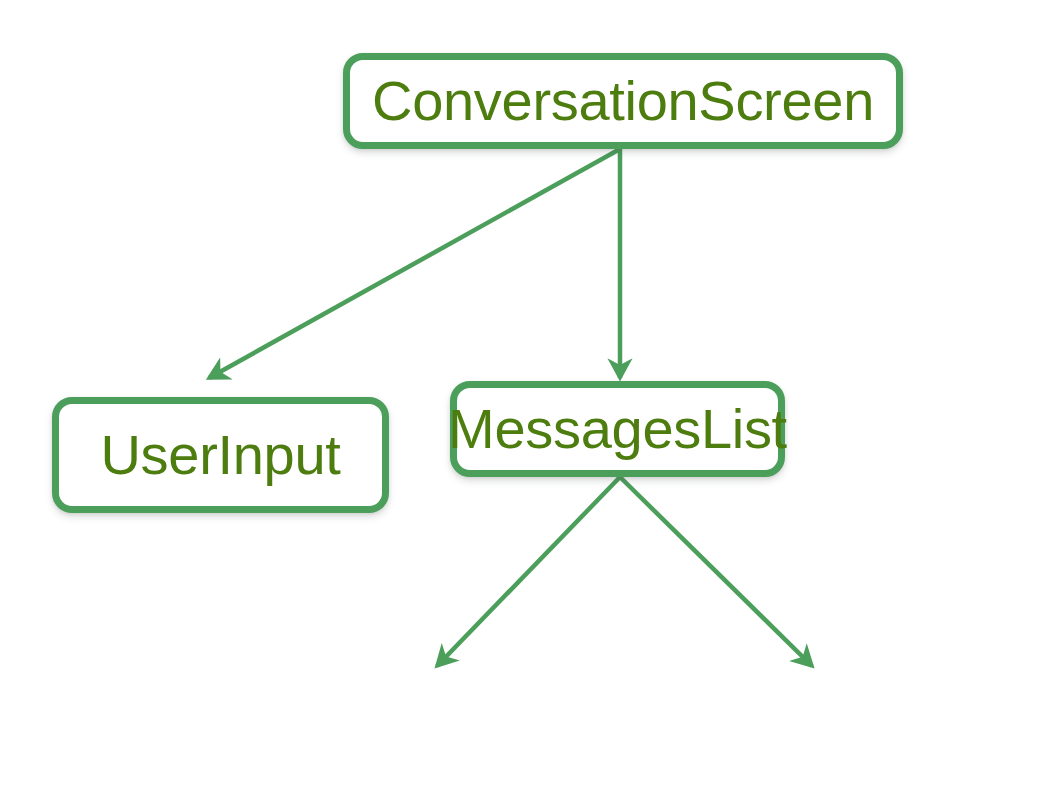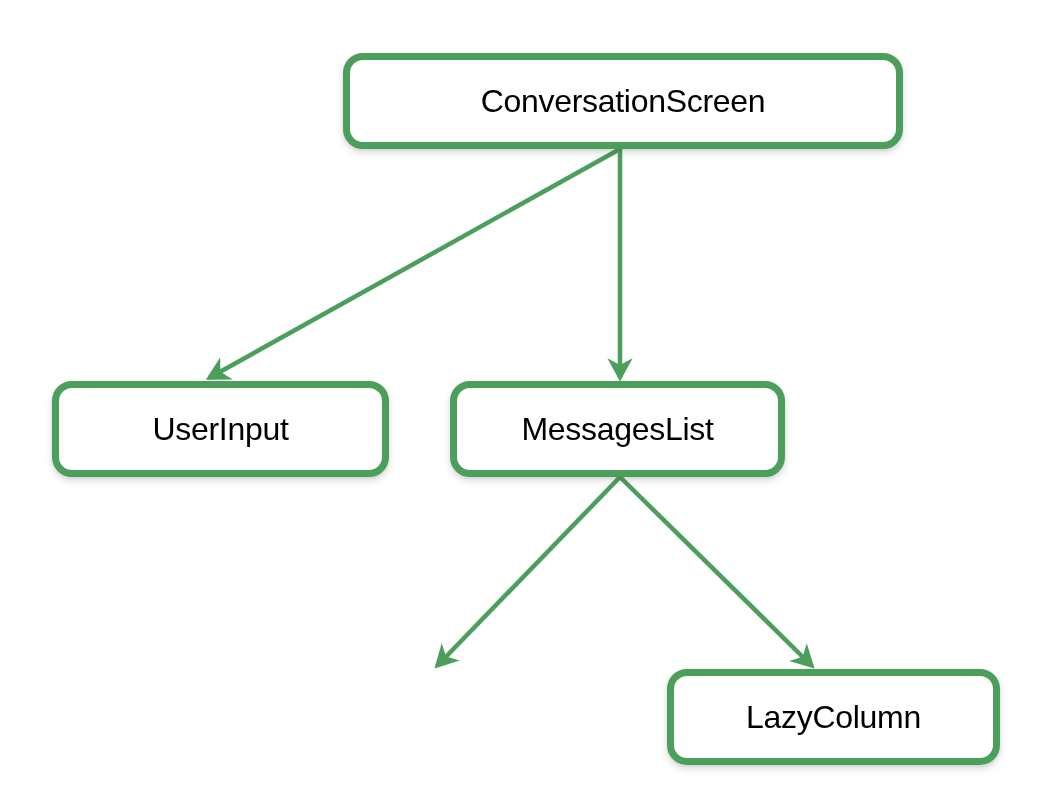--- a/index.html
+++ b/index.html
@@ -32,22 +32,22 @@
     border: 7px solid #4c9e5b;
     border-radius: 20px;
     display: flex;
     align-items: center;
     justify-content: center;
     box-shadow: 0 4px 7px rgba(60, 64, 67, 0.18),
                 0 1px 3px rgba(60, 64, 67, 0.10);
     z-index: 2;
   }
   .node-label {
-    color: #000000;
-    font-size: 32px;
+    color: #4d7c0f;
+    font-size: 56px;
     font-weight: 400;
     letter-spacing: -0.3px;
     line-height: 1;
     white-space: nowrap;
   }
 </style>
 </head>
 <body>
 
 <div id="canvas">
@@ -63,26 +63,23 @@
         <line x1="620" y1="149" x2="620" y2="378" stroke="#4c9e5b" stroke-width="4.5" stroke-linecap="butt" marker-end="url(#arrowhead)"></line>
         <line x1="620" y1="477" x2="437" y2="666" stroke="#4c9e5b" stroke-width="4.5" stroke-linecap="butt" marker-end="url(#arrowhead)"></line>
         <line x1="620" y1="477" x2="812" y2="666" stroke="#4c9e5b" stroke-width="4.5" stroke-linecap="butt" marker-end="url(#arrowhead)"></line>
       </g>
   </svg>
 
   <div class="node" style="left: 343px; top: 53px; width: 560px; height: 96px;">
     <span class="node-label">ConversationScreen</span>
   </div>
 
-  <div class="node" style="left: 52px; top: 381px; width: 337px; height: 96px; text-align: right;">
+  <div class="node" style="left: 52px; top: 397px; width: 337px; height: 116px; text-align: right;">
     <span class="node-label">UserInput</span>
   </div>
 
   <div class="node" style="left: 450px; top: 381px; width: 335px; height: 96px;">
     <span class="node-label">MessagesList</span>
   </div>
 
 
-  <div class="node" style="left: 667px; top: 669px; width: 333px; height: 96px;">
-    <span class="node-label">LazyColumn</span>
-  </div>
 
 </div>
 
 </body></html>

